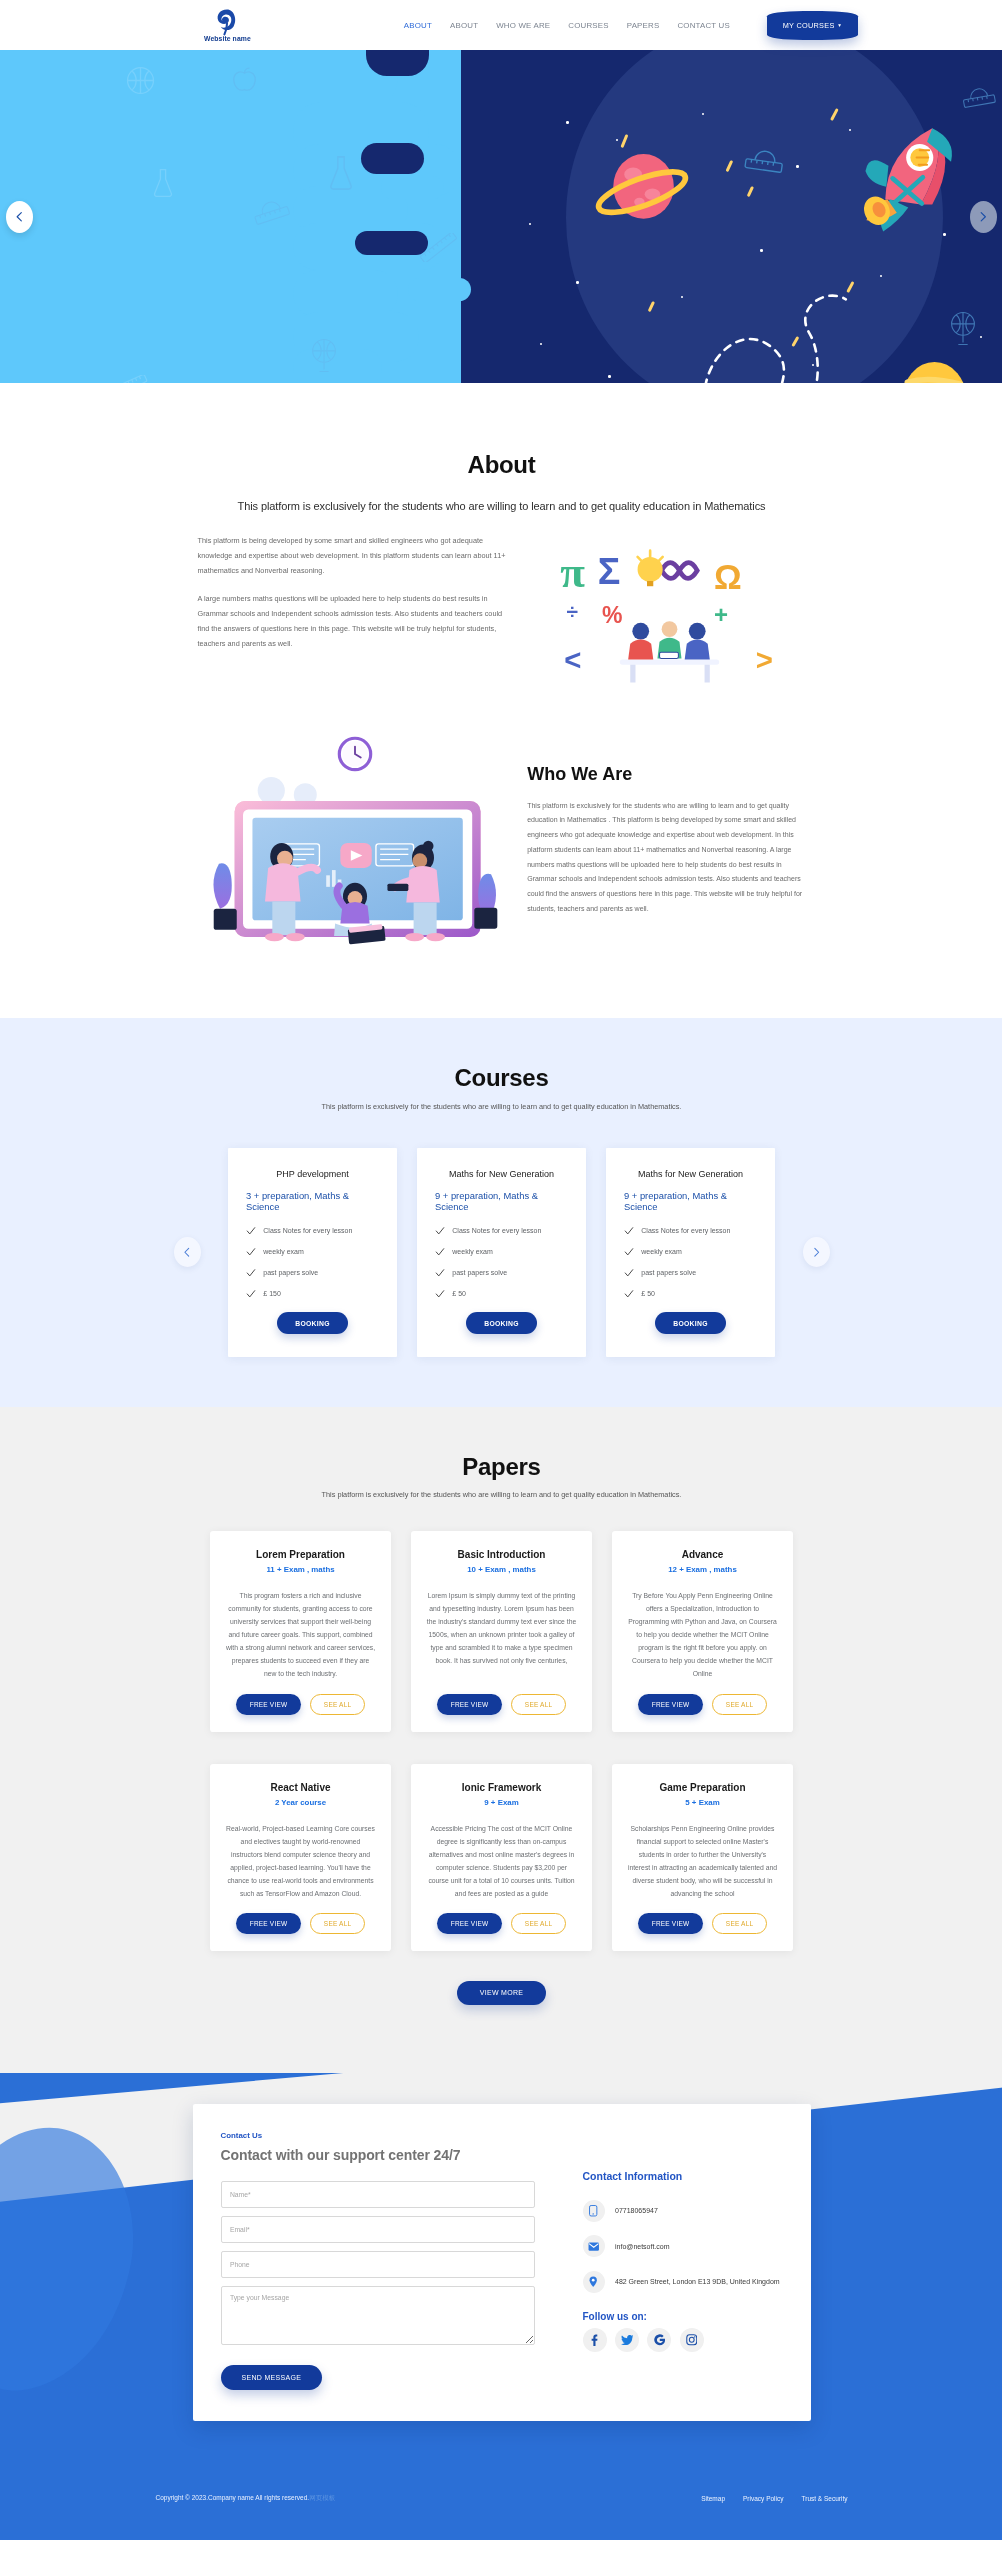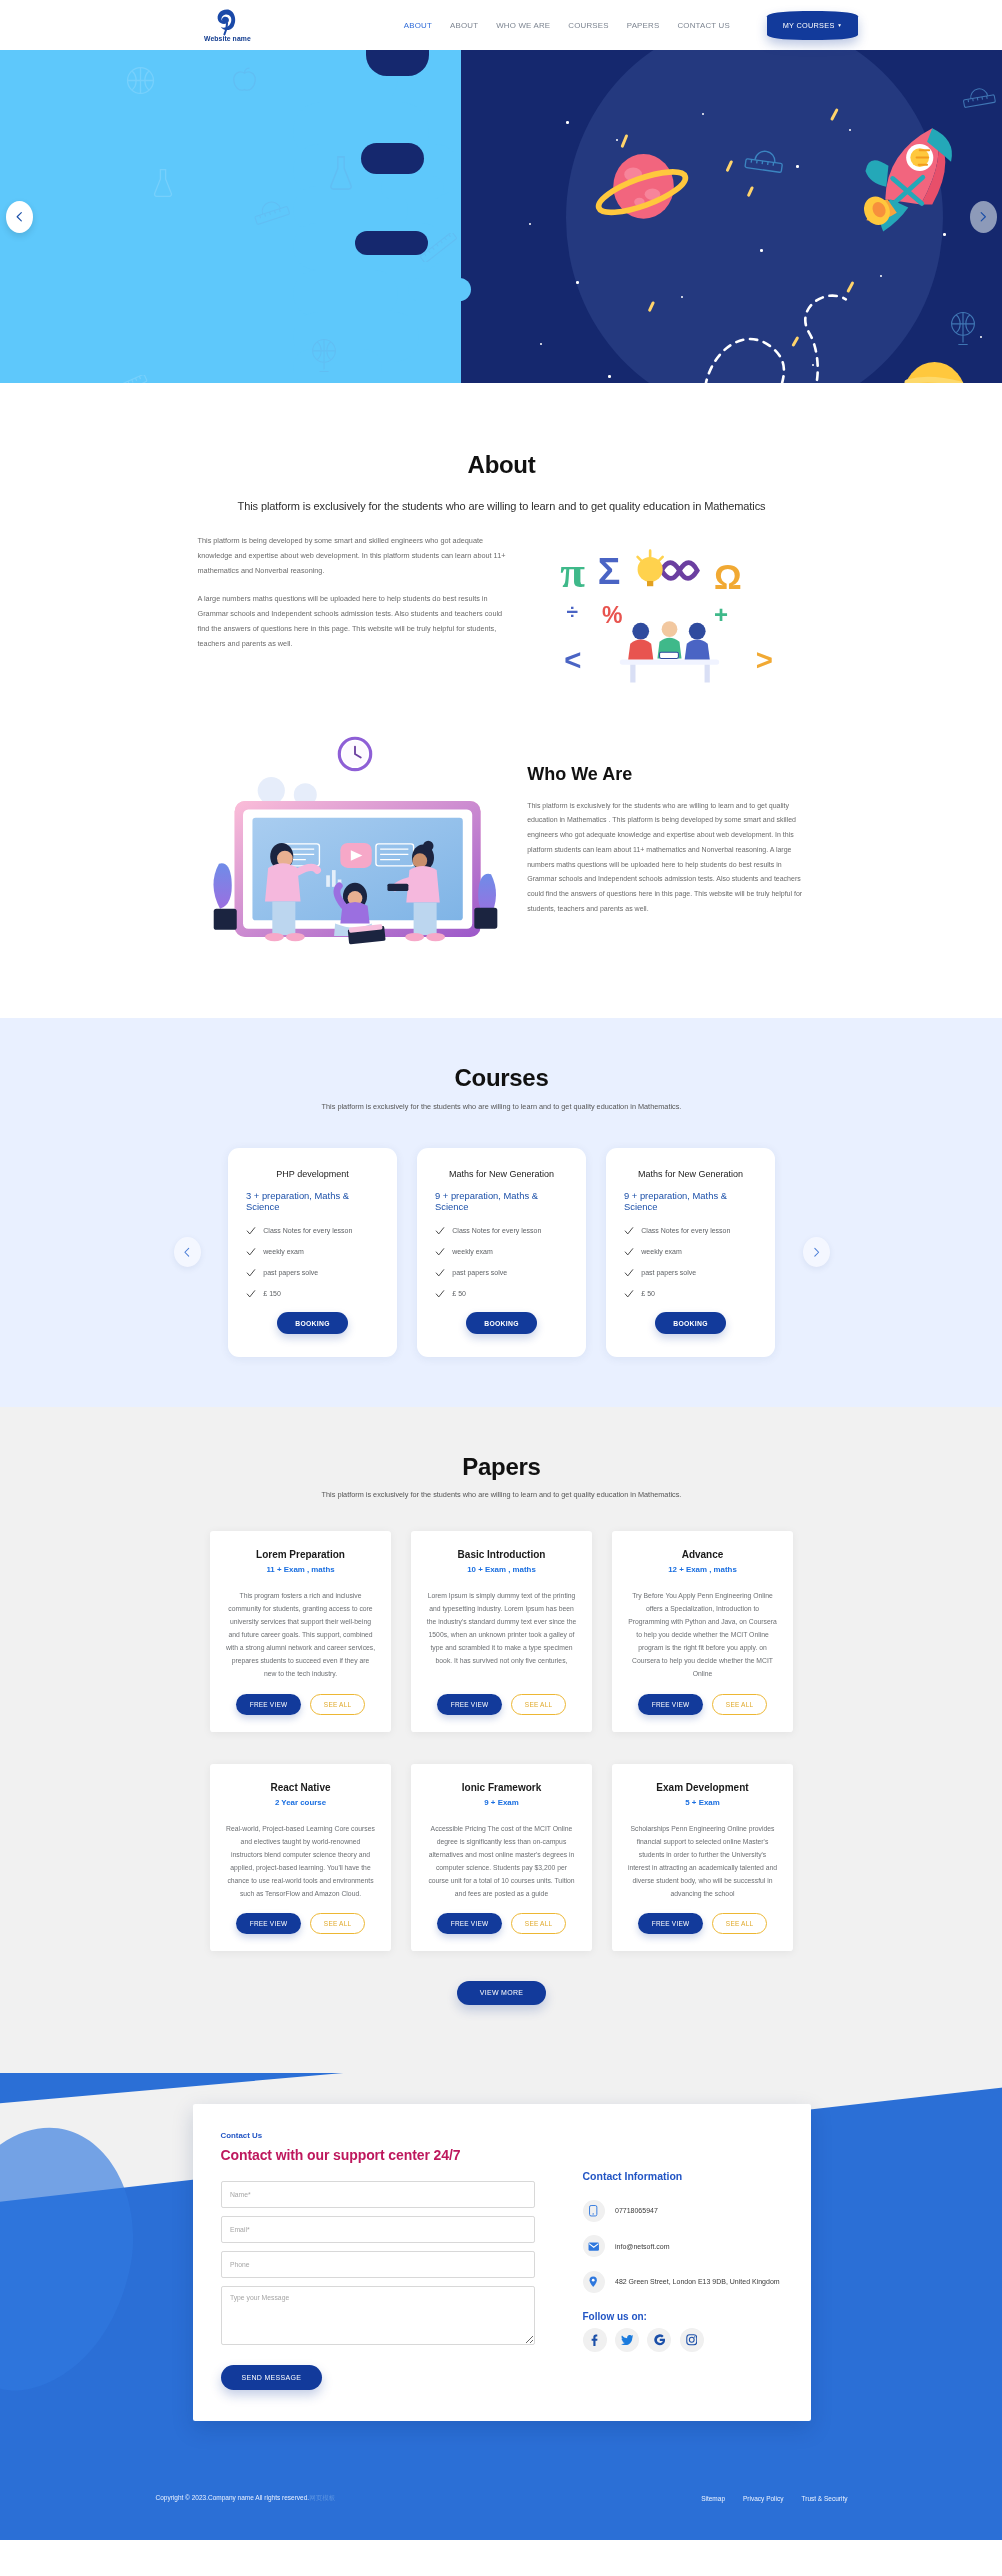--- a/index.html
+++ b/index.html
@@ -77,21 +77,21 @@
   .who-grid{display:flex;gap:15.7px;align-items:flex-start;}
   .who-art{width:314px;}
   .who-txt{flex:1;padding-top:31px;}
   .who-txt h2{font-size:18px;font-weight:700;color:#111;margin-bottom:13.6px;}
   .who-txt p{font-size:7px;line-height:2.1;color:#6b6b6b;}
 
   
   .courses{background:#e9f0ff;padding:46px 0 50px;}
   .courses-row{display:flex;gap:20px;margin-top:37px;justify-content:center;position:relative;}
   .course-card{
-    width:169px;background:#fff;border-radius:11px;padding:21px 18px 23px;
+    width:169px;background:#fff;border-radius:1px;padding:21px 18px 23px;
     box-shadow:0 1.6px 9.4px rgba(25,50,120,.07);text-align:left;
   }
   .course-card h3{font-size:9px;font-weight:400;color:#222;text-align:center;margin-bottom:11.5px;}
   .course-card .sub{font-size:9.4px;color:#1b4fa8;font-weight:400;margin-bottom:13.6px;text-align:left;}
   .feat{display:flex;align-items:center;gap:7.3px;margin-bottom:11px;font-size:7px;color:#5f6266;}
   .tick{width:10px;height:10px;flex:none;}
   .booking{
     display:block;margin:13.6px auto 0;background:#123a9b;color:#fff;border:none;
     border-radius:13.6px;padding:7.3px 18px;font-size:6.8px;font-weight:700;letter-spacing:0.3px;cursor:pointer;
     box-shadow:0 4.2px 8.4px rgba(18,58,155,.22);font-family:"Liberation Sans",sans-serif;
@@ -133,21 +133,21 @@
   
   .contact-zone{position:relative;background:#2b6fd6;padding:0 0 0;}
   .blue-shape{position:absolute;left:0;top:0;width:100%;height:100%;overflow:hidden;}
   .contact-inner{position:relative;z-index:3;padding:31px 0 63px;}
   .contact-card{
     width:618px;margin:0 auto;background:#fff;border-radius:2.1px;display:flex;
     box-shadow:0 7.3px 21px rgba(10,40,100,.18);padding:27px 28px 31px;
   }
   .cc-left{width:314px;}
   .eyebrow{font-size:7.9px;font-weight:700;color:#2255c4;margin-bottom:7.3px;}
-  .cc-left h2{font-size:14px;font-weight:700;color:#be185d;margin-bottom:18px;letter-spacing:-0.1px;}
+  .cc-left h2{font-size:14px;font-weight:700;color:#737373;margin-bottom:18px;letter-spacing:-0.1px;}
   .field{
     width:100%;border:0.5px solid #d8d8d8;border-radius:2.1px;padding:8.4px 8.4px;margin-bottom:7.9px;
     font-size:6.8px;color:#555;font-family:"Liberation Sans",sans-serif;background:#fff;height:27px;
   }
   textarea.field{height:59px;resize:vertical;padding-top:7.3px;}
   .field::placeholder{color:#a6a6a6;}
   .send-btn{
     margin-top:10.5px;background:#123a9b;color:#fff;border:none;border-radius:13.6px;padding:9px 21px;
     font-size:7px;letter-spacing:0.3px;cursor:pointer;box-shadow:0 5.2px 10.5px rgba(18,58,155,.25);
     font-family:"Liberation Sans",sans-serif;
@@ -659,21 +659,21 @@
         <div class="paper-card">
           <h3>Ionic Framework</h3>
           <div class="sub">9 + Exam</div>
           <p>Accessible Pricing The cost of the MCIT Online degree is significantly less than on-campus alternatives and most online master's degrees in computer science. Students pay $3,200 per course unit for a total of 10 courses units. Tuition and fees are posted as a guide</p>
           <div class="paper-btns">
             <button class="btn-free">FREE VIEW</button>
             <button class="btn-see">SEE ALL</button>
           </div>
         </div>
         <div class="paper-card">
-          <h3>Exam Development</h3>
+          <h3>Game Preparation</h3>
           <div class="sub">5 + Exam</div>
           <p>Scholarships Penn Engineering Online provides financial support to selected online Master's students in order to further the University's interest in attracting an academically talented and diverse student body, who will be successful in advancing the school</p>
           <div class="paper-btns">
             <button class="btn-free">FREE VIEW</button>
             <button class="btn-see">SEE ALL</button>
           </div>
         </div>
       </div>
 
       <button class="viewmore">VIEW MORE</button>

